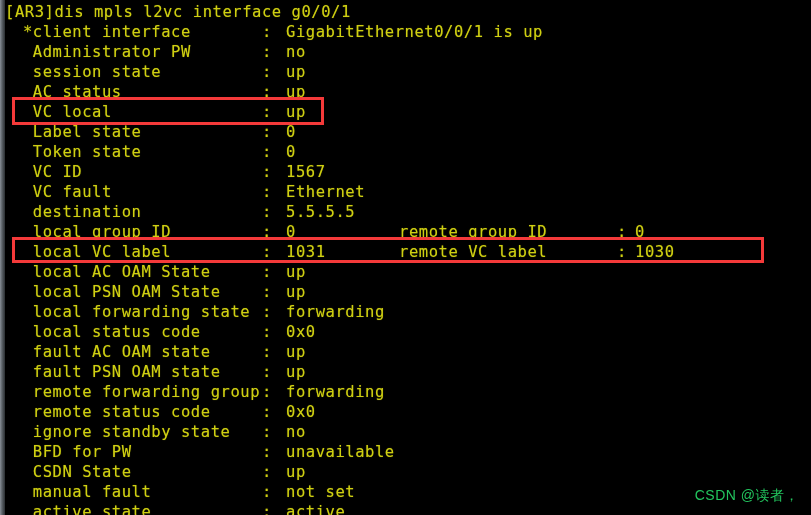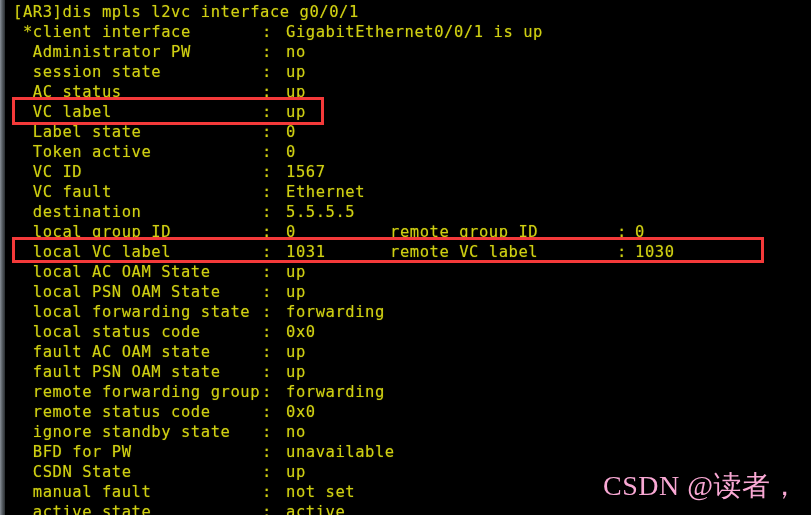--- a/index.html
+++ b/index.html
@@ -39,24 +39,24 @@
     line-height: 20px;
     white-space: pre;
     font-size: 15.5px;
     letter-spacing: 0.55px;
     color: #cfcf12;
     text-shadow: 0 0 1px rgba(210,210,20,0.5);
   }
   .col-key   { position: absolute; left: 8px; text-align: center; }
   .col-colon { position: absolute; left: 257px; }
   .col-val   { position: absolute; left: 281px; }
-  .col-rkey  { position: absolute; left: 385px; text-align: right; }
+  .col-rkey  { position: absolute; left: 394px; text-align: right; }
   .col-rcolon{ position: absolute; left: 612px; }
   .col-rval  { position: absolute; left: 630px; }
-  .prompt-line { position: absolute; left: 8px; text-align: center; }
+  .prompt-line { position: absolute; left: 0; text-align: center; }
 
   .redbox {
     position: absolute;
     border: 3px solid #f43a3a;
     box-sizing: border-box;
     pointer-events: none;
     background: transparent;
   }
   #redbox-vc-state {
     left: 12px;
@@ -67,44 +67,44 @@
   #redbox-vc-label {
     left: 12px;
     top: 237px;
     width: 752px;
     height: 26px;
   }
   #watermark {
     position: absolute;
     right: 12px;
     bottom: 10px;
-    font-family: Liberation Serif, serif;
-    font-size: 28px;
-    color: #f9a8d4;
+    font-family: Liberation Sans, sans-serif;
+    font-size: 14px;
+    color: #22c55e;
     letter-spacing: 0.5px;
     white-space: pre;
   }
 </style>
 </head>
 <body>
 
 <div id="screen">
 
   <div id="left-edge"></div>
 
   <div id="terminal">
     <div id="lines">
         <div class="line" style="top: 2px;"><span class="prompt-line">[AR3]dis mpls l2vc interface g0/0/1</span></div>
         <div class="line" style="top: 22px;"><span class="col-key"> *client interface</span><span class="col-colon">:</span><span class="col-val">GigabitEthernet0/0/1 is up</span></div>
         <div class="line" style="top: 42px;"><span class="col-key">  Administrator PW</span><span class="col-colon">:</span><span class="col-val">no</span></div>
         <div class="line" style="top: 62px;"><span class="col-key">  session state</span><span class="col-colon">:</span><span class="col-val">up</span></div>
         <div class="line" style="top: 82px;"><span class="col-key">  AC status</span><span class="col-colon">:</span><span class="col-val">up</span></div>
-        <div class="line" style="top: 102px;"><span class="col-key">  VC label</span><span class="col-colon">:</span><span class="col-val">up</span></div>
+        <div class="line" style="top: 102px;"><span class="col-key">  VC local</span><span class="col-colon">:</span><span class="col-val">up</span></div>
         <div class="line" style="top: 122px;"><span class="col-key">  Label state</span><span class="col-colon">:</span><span class="col-val">0</span></div>
-        <div class="line" style="top: 142px;"><span class="col-key">  Token active</span><span class="col-colon">:</span><span class="col-val">0</span></div>
+        <div class="line" style="top: 142px;"><span class="col-key">  Token state</span><span class="col-colon">:</span><span class="col-val">0</span></div>
         <div class="line" style="top: 162px;"><span class="col-key">  VC ID</span><span class="col-colon">:</span><span class="col-val">1567</span></div>
         <div class="line" style="top: 182px;"><span class="col-key">  VC fault</span><span class="col-colon">:</span><span class="col-val">Ethernet</span></div>
         <div class="line" style="top: 202px;"><span class="col-key">  destination</span><span class="col-colon">:</span><span class="col-val">5.5.5.5</span></div>
         <div class="line" style="top: 222px;"><span class="col-key">  local group ID</span><span class="col-colon">:</span><span class="col-val">0</span><span class="col-rkey">remote group ID</span><span class="col-rcolon">:</span><span class="col-rval">0</span></div>
         <div class="line" style="top: 242px;"><span class="col-key">  local VC label</span><span class="col-colon">:</span><span class="col-val">1031</span><span class="col-rkey">remote VC label</span><span class="col-rcolon">:</span><span class="col-rval">1030</span></div>
         <div class="line" style="top: 262px;"><span class="col-key">  local AC OAM State</span><span class="col-colon">:</span><span class="col-val">up</span></div>
         <div class="line" style="top: 282px;"><span class="col-key">  local PSN OAM State</span><span class="col-colon">:</span><span class="col-val">up</span></div>
         <div class="line" style="top: 302px;"><span class="col-key">  local forwarding state</span><span class="col-colon">:</span><span class="col-val">forwarding</span></div>
         <div class="line" style="top: 322px;"><span class="col-key">  local status code</span><span class="col-colon">:</span><span class="col-val">0x0</span></div>
         <div class="line" style="top: 342px;"><span class="col-key">  fault AC OAM state</span><span class="col-colon">:</span><span class="col-val">up</span></div>

